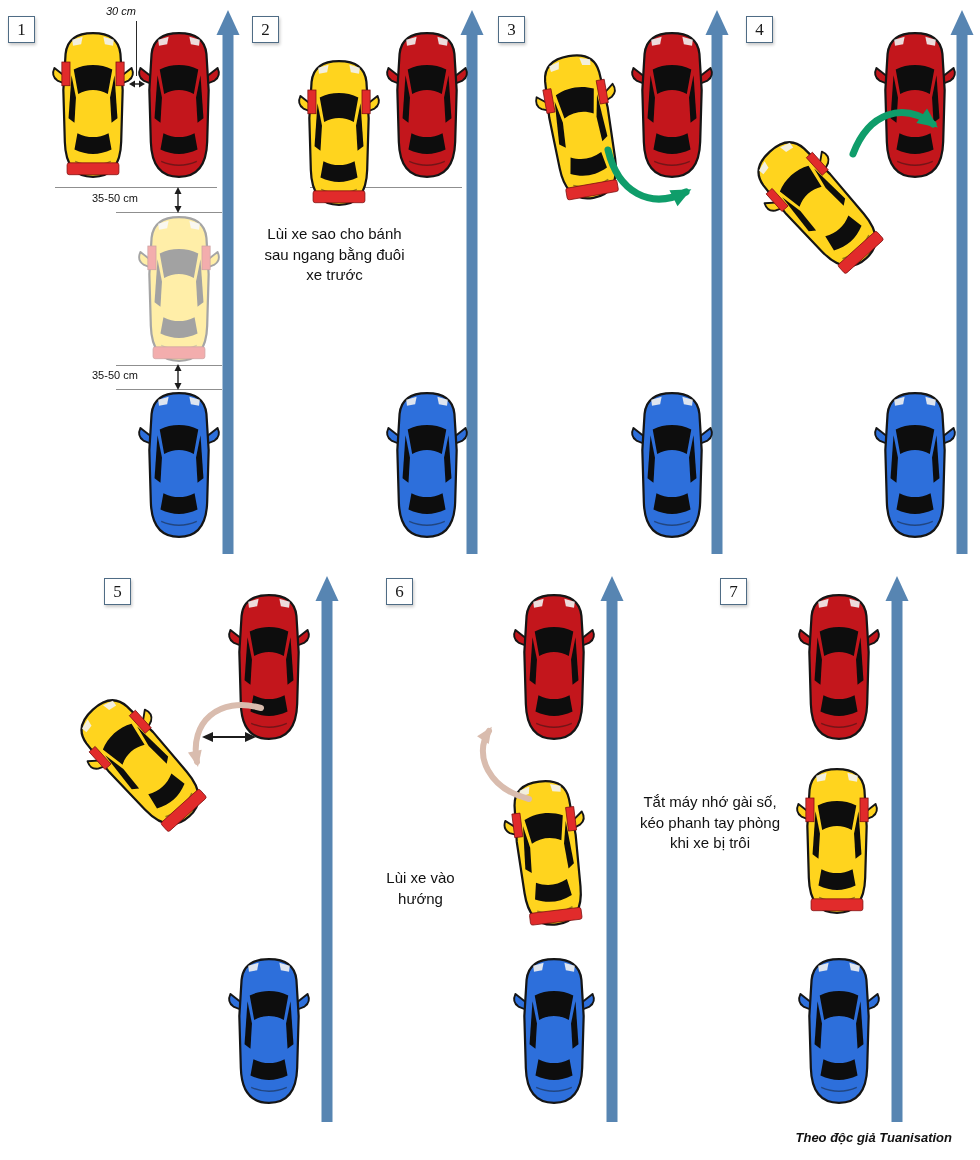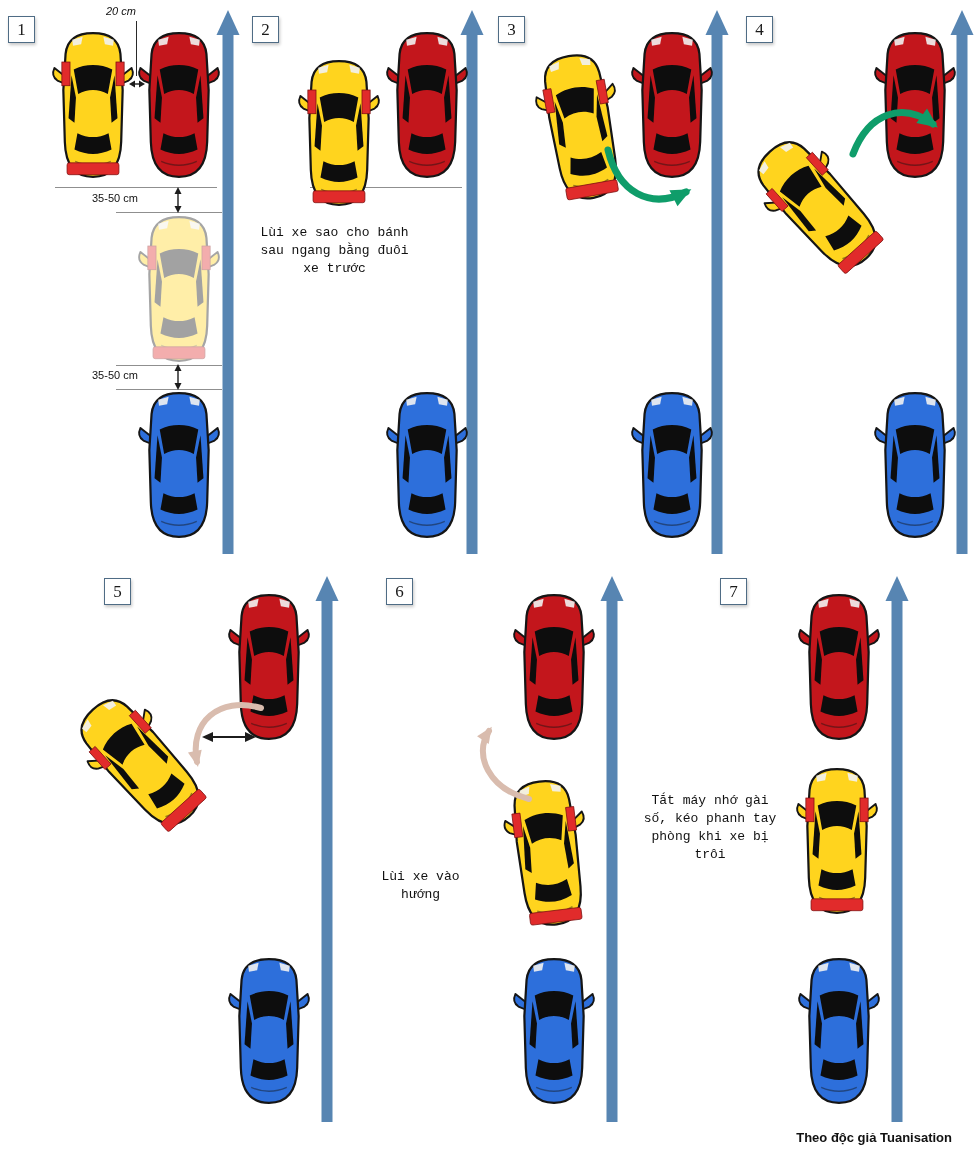--- a/index.html
+++ b/index.html
@@ -6,41 +6,41 @@
   html,body { background:#fff; }
   body { font-family:"Liberation Sans", sans-serif; color:#111; }
   .canvas { position:relative; width:980px; height:1160px; background:#fff; overflow:hidden; }
   .layer { position:absolute; left:0; top:0; width:100%; height:100%; }
   .badge {
     position:absolute; width:27px; height:27px; background:#fff;
     border:1.3px solid #4f6c85; box-shadow:1px 2px 3px rgba(0,0,0,.22);
     display:flex; align-items:center; justify-content:center;
     font-family:"Liberation Serif", serif; font-size:17px; color:#1a1a1a;
   }
-  .caption { position:absolute; font-size:13px; line-height:1.38; color:#111; text-align:center;font-family:Liberation Mono, monospace; }
+  .caption { position:absolute; font-size:15px; line-height:1.38; color:#111; text-align:center; }
   .caption.left { text-align:center; }
   .dim-label { position:absolute; font-size:11px; color:#111; white-space:nowrap; }
   .italic { font-style:italic; }
   .rule { position:absolute; height:1px; background:#8f8f8f; }
   .rule-v { position:absolute; width:1px; background:#2a2a2a; }
   .car { position:absolute; width:86px; height:150px; overflow:visible; transform-origin:50% 50%; }
   .c-red { color:var(--car-red,#c3161c); }
   .c-blue { color:var(--car-blue,#2d6fdb); }
   .c-yellow { color:var(--car-yellow,#ffd41e); }
   .ghost { opacity:.38; }
   .fx, .road-arrow { position:absolute; overflow:visible; }
   .road-line { stroke:var(--road-arrow,#5785b2); stroke-width:11; }
   .road-head { fill:var(--road-arrow,#5785b2); }
   .dimline { stroke:#1c1c1c; stroke-width:1.4; }
   .dimhead { fill:#1c1c1c; }
   .green-path { fill:none; stroke:var(--green-arrow,#0f9d6a); stroke-width:7; stroke-linecap:round; }
   .tan-path { fill:none; stroke:var(--tan-arrow,#d9bcae); stroke-width:6; stroke-linecap:round; }
   .mk-green-fill { fill:var(--green-arrow,#0f9d6a); }
   .mk-tan-fill { fill:var(--tan-arrow,#d9bcae); }
-  .credit { position:absolute; font-size:13px; font-weight:bold; color:#111; text-align:right; }
+  .credit { position:absolute; font-size:13px; font-style:italic; font-weight:bold; color:#111; text-align:right; }
 </style>
 </head>
 <body>
 
 <svg width="0" height="0" style="position:absolute" aria-hidden="true">
   <defs>
     <g id="car-g" stroke-linejoin="round">
       <path d="M13 62 L-2 50 Q-7 61 2 67 L14 72 Z" fill="currentColor" stroke="#151515" stroke-width="2.5"></path>
       <path d="M87 62 L102 50 Q107 61 98 67 L86 72 Z" fill="currentColor" stroke="#151515" stroke-width="2.5"></path>
       <path d="M50 3 C72 3 85 11 87 31 L90 80 L88 150 C87 183 73 197 50 197 C27 197 13 183 12 150 L10 80 L13 31 C15 11 28 3 50 3 Z" fill="currentColor" stroke="#151515" stroke-width="3"></path>
@@ -91,21 +91,21 @@
       <use href="#car-g"></use>
     </svg>
     <svg class="car c-yellow ghost" style="left:136px;top:214px" viewBox="-8 0 116 200">
       <use href="#car-g"></use>
         <use href="#car-accents-g"></use>
     </svg>
     <svg class="car c-blue" style="left:136px;top:390px" viewBox="-8 0 116 200">
       <use href="#car-g"></use>
     </svg>
 
-    <div class="dim-label italic" style="left:106px;top:5px">20 cm</div>
+    <div class="dim-label italic" style="left:106px;top:5px">30 cm</div>
     <div class="rule-v" style="left:136px;top:21px;height:55px"></div>
     <svg class="fx" style="left:129px;top:78px" width="16" height="12">
       <line x1="4" y1="6" x2="12" y2="6" class="dimline"></line>
       <path d="M0 6 L6 2.5 L6 9.5 Z" class="dimhead"></path>
       <path d="M16 6 L10 2.5 L10 9.5 Z" class="dimhead"></path>
     </svg>
 
     <div class="dim-label" style="left:92px;top:192px">35-50 cm</div>
     <svg class="fx" style="left:171px;top:187px" width="14" height="26">
       <line x1="7" y1="5" x2="7" y2="21" class="dimline"></line>

